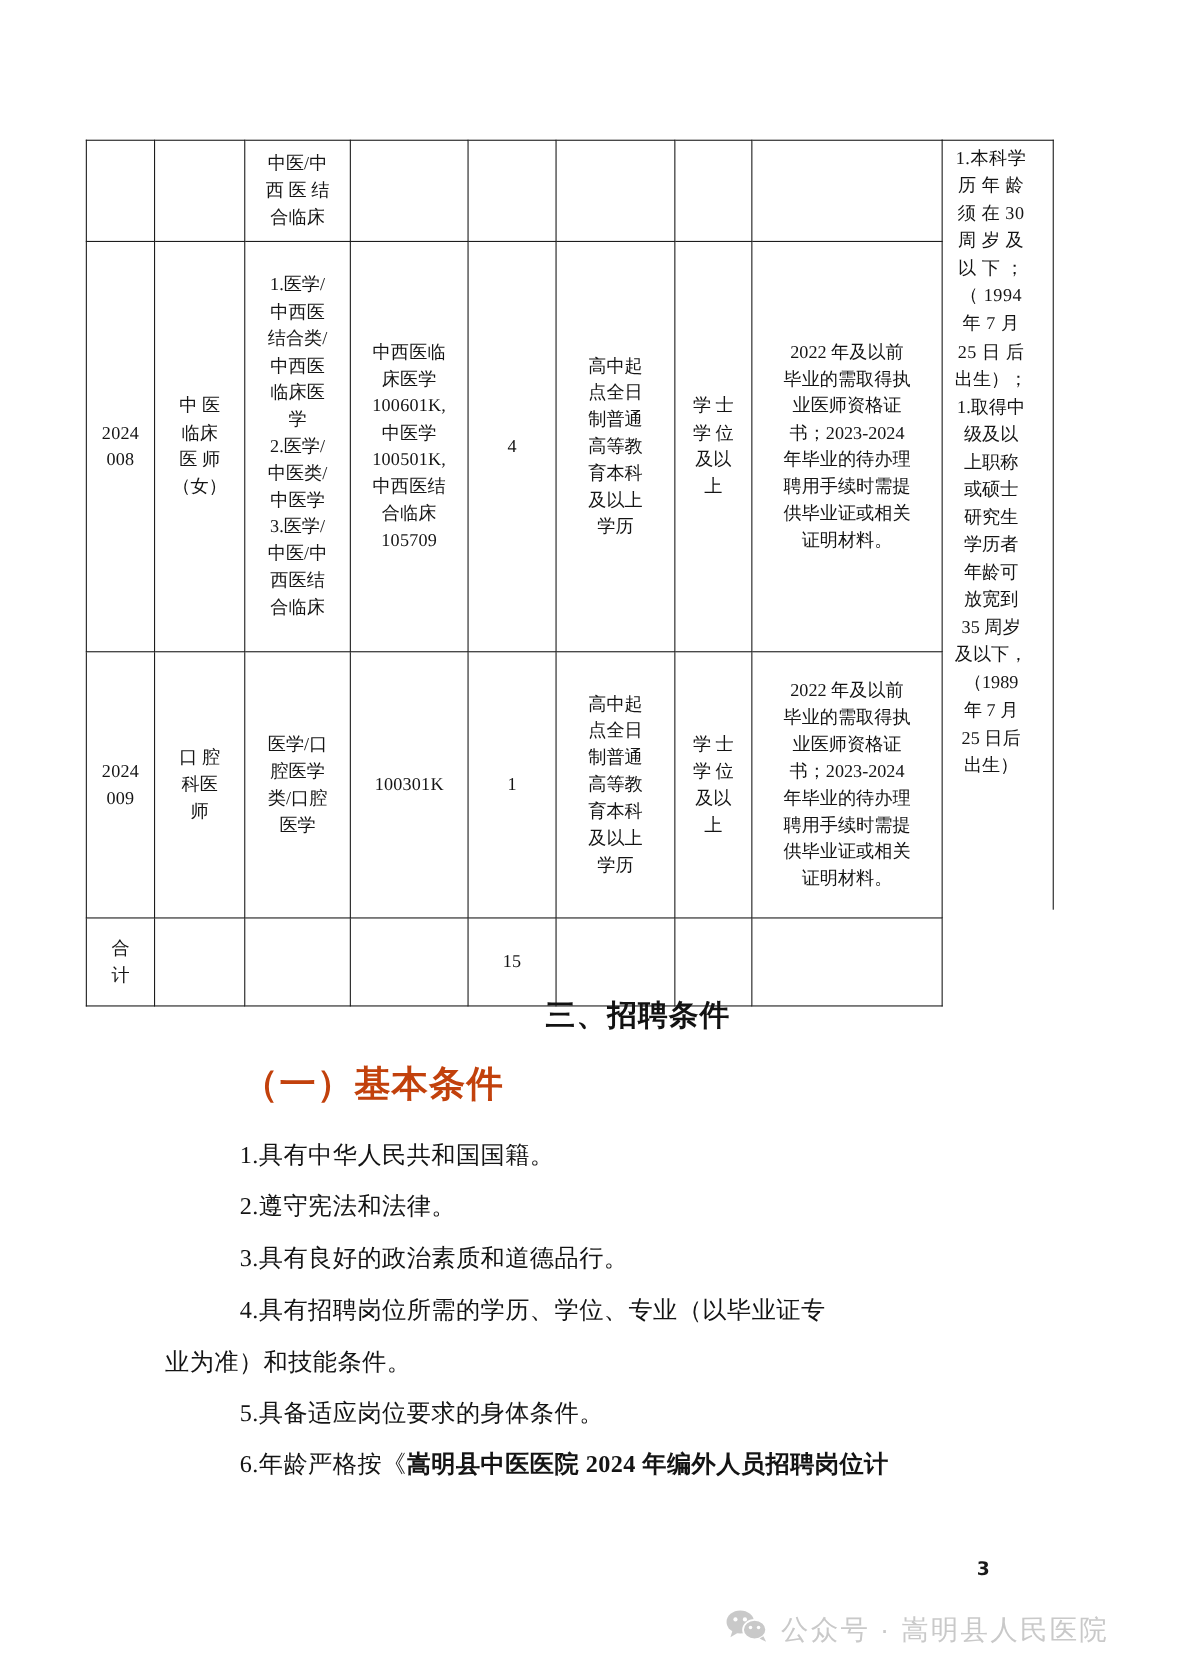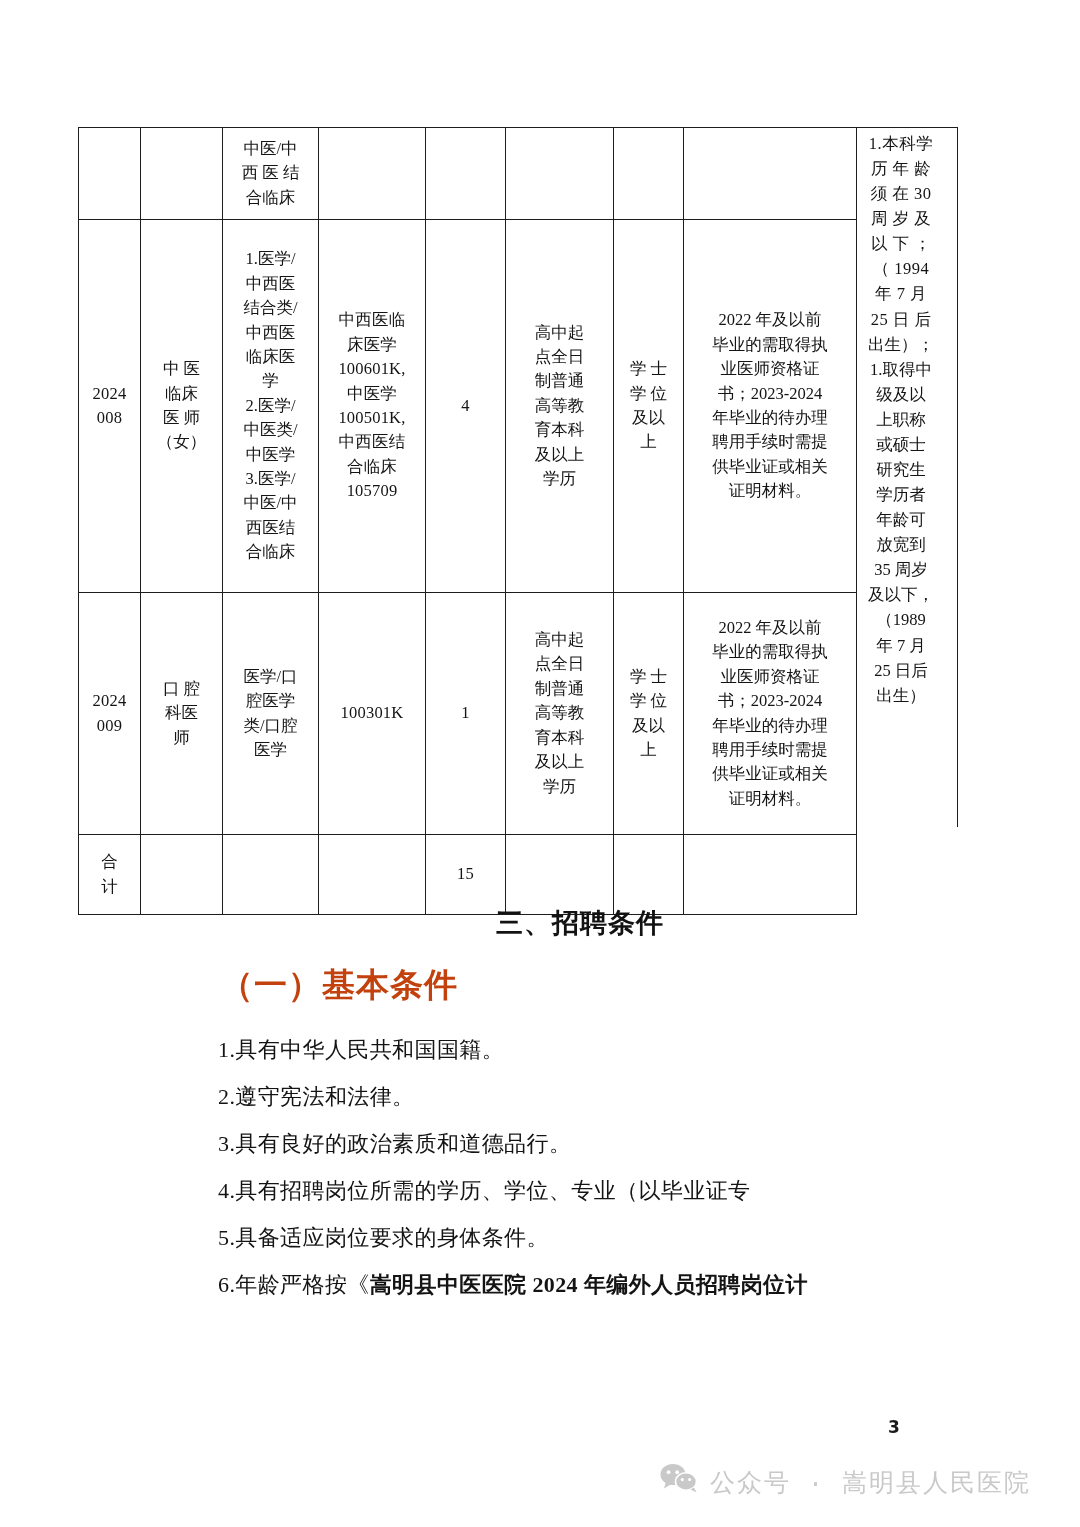--- a/index.html
+++ b/index.html
@@ -146,21 +146,21 @@
 
   
   .footer-mark {
     position: absolute;
     left: 660px;
     top: 1463px;
     display: flex;
     align-items: center;
     gap: 12px;
     color: #c9c9c9;
-    font-family: Liberation Mono, monospace;
+    font-family: Liberation Sans, sans-serif;
     font-size: 25px;
     letter-spacing: 2px;
     white-space: nowrap;
   }
   .wechat-icon { display: block; }
 </style>
 </head>
 <body>
 
 <div class="page">
@@ -378,20 +378,21 @@
   </div>
 
   <div class="body-text">
     <div class="heading-1">三、招聘条件</div>
     <div class="heading-2">（一）基本条件</div>
 
     <p class="para">1.具有中华人民共和国国籍。</p>
     <p class="para">2.遵守宪法和法律。</p>
     <p class="para">3.具有良好的政治素质和道德品行。</p>
     <p class="para">4.具有招聘岗位所需的学历、学位、专业（以毕业证专</p>
+    <p class="para cont">业为准）和技能条件。</p>
     <p class="para">5.具备适应岗位要求的身体条件。</p>
     <p class="para"><span>6.年龄严格按《</span><b>嵩明县中医医院 2024 年编外人员招聘岗位计</b></p>
   </div>
 
   <div class="page-number">3</div>
 
   <div class="footer-mark">
     <span class="wechat-icon">
       <svg width="38" height="30" viewBox="0 0 38 30" aria-hidden="true">
         <ellipse cx="13" cy="11.5" rx="12.5" ry="10.5" fill="#c9c9c9"></ellipse>

